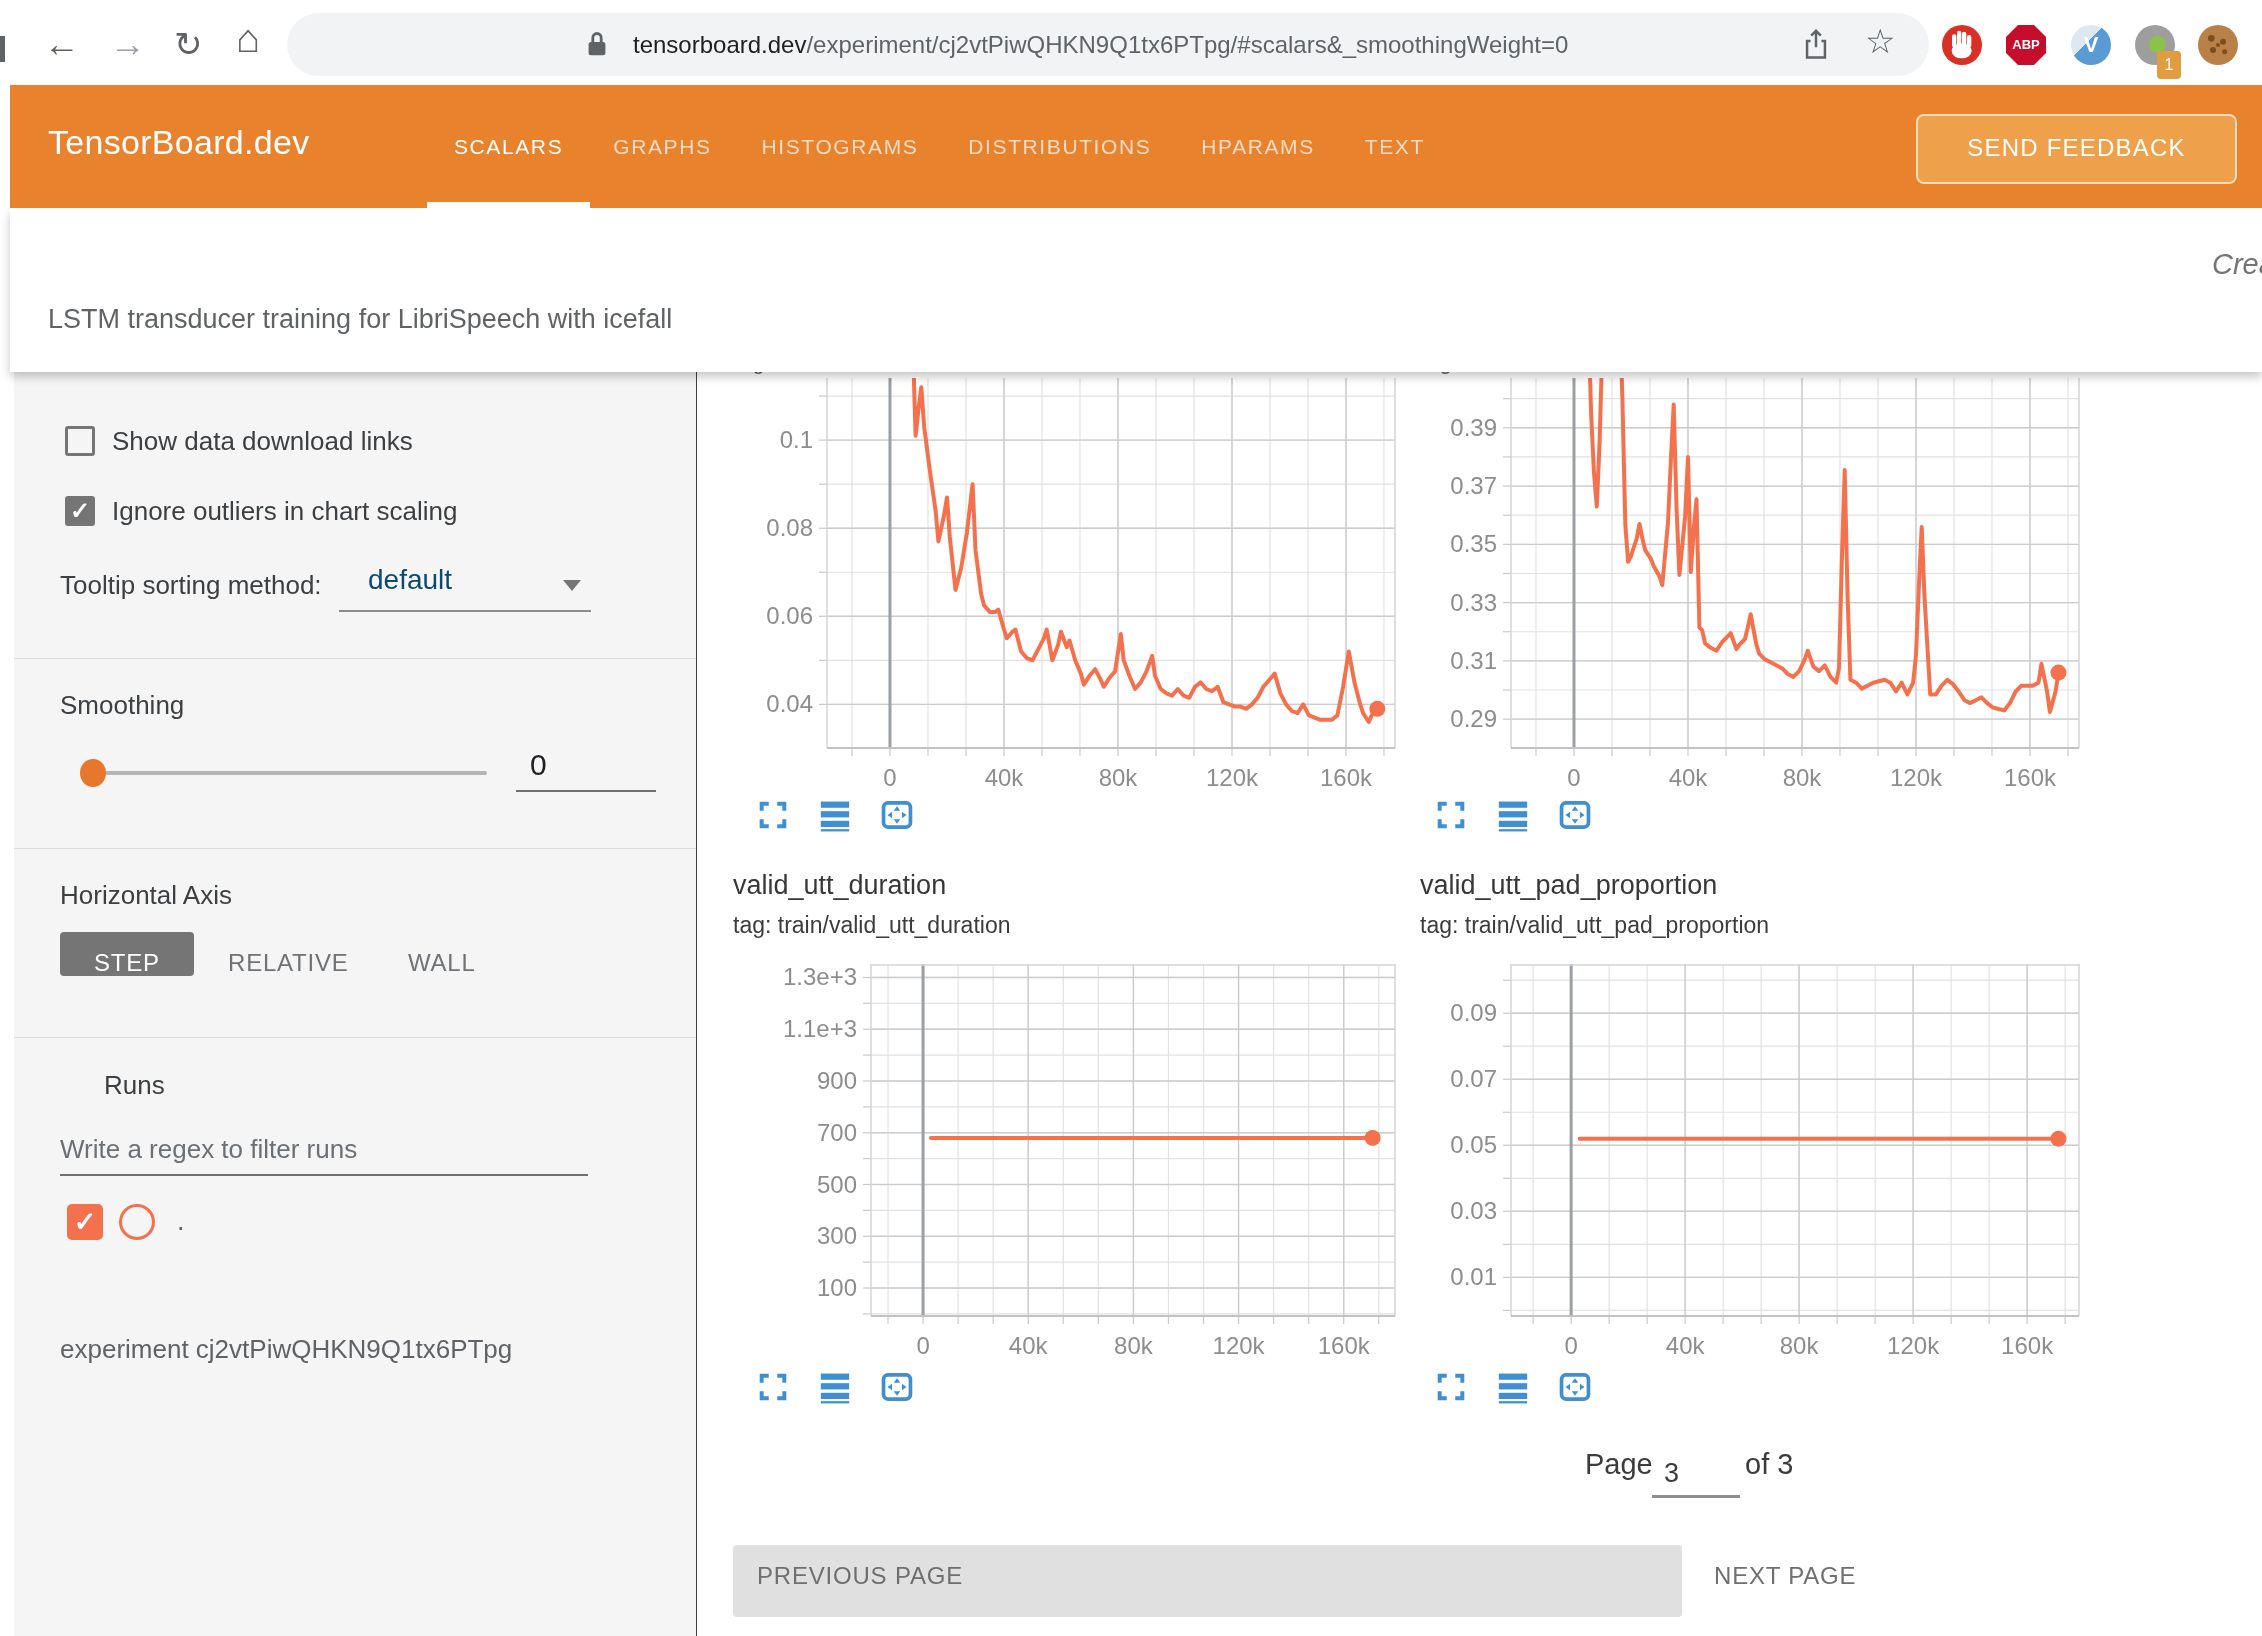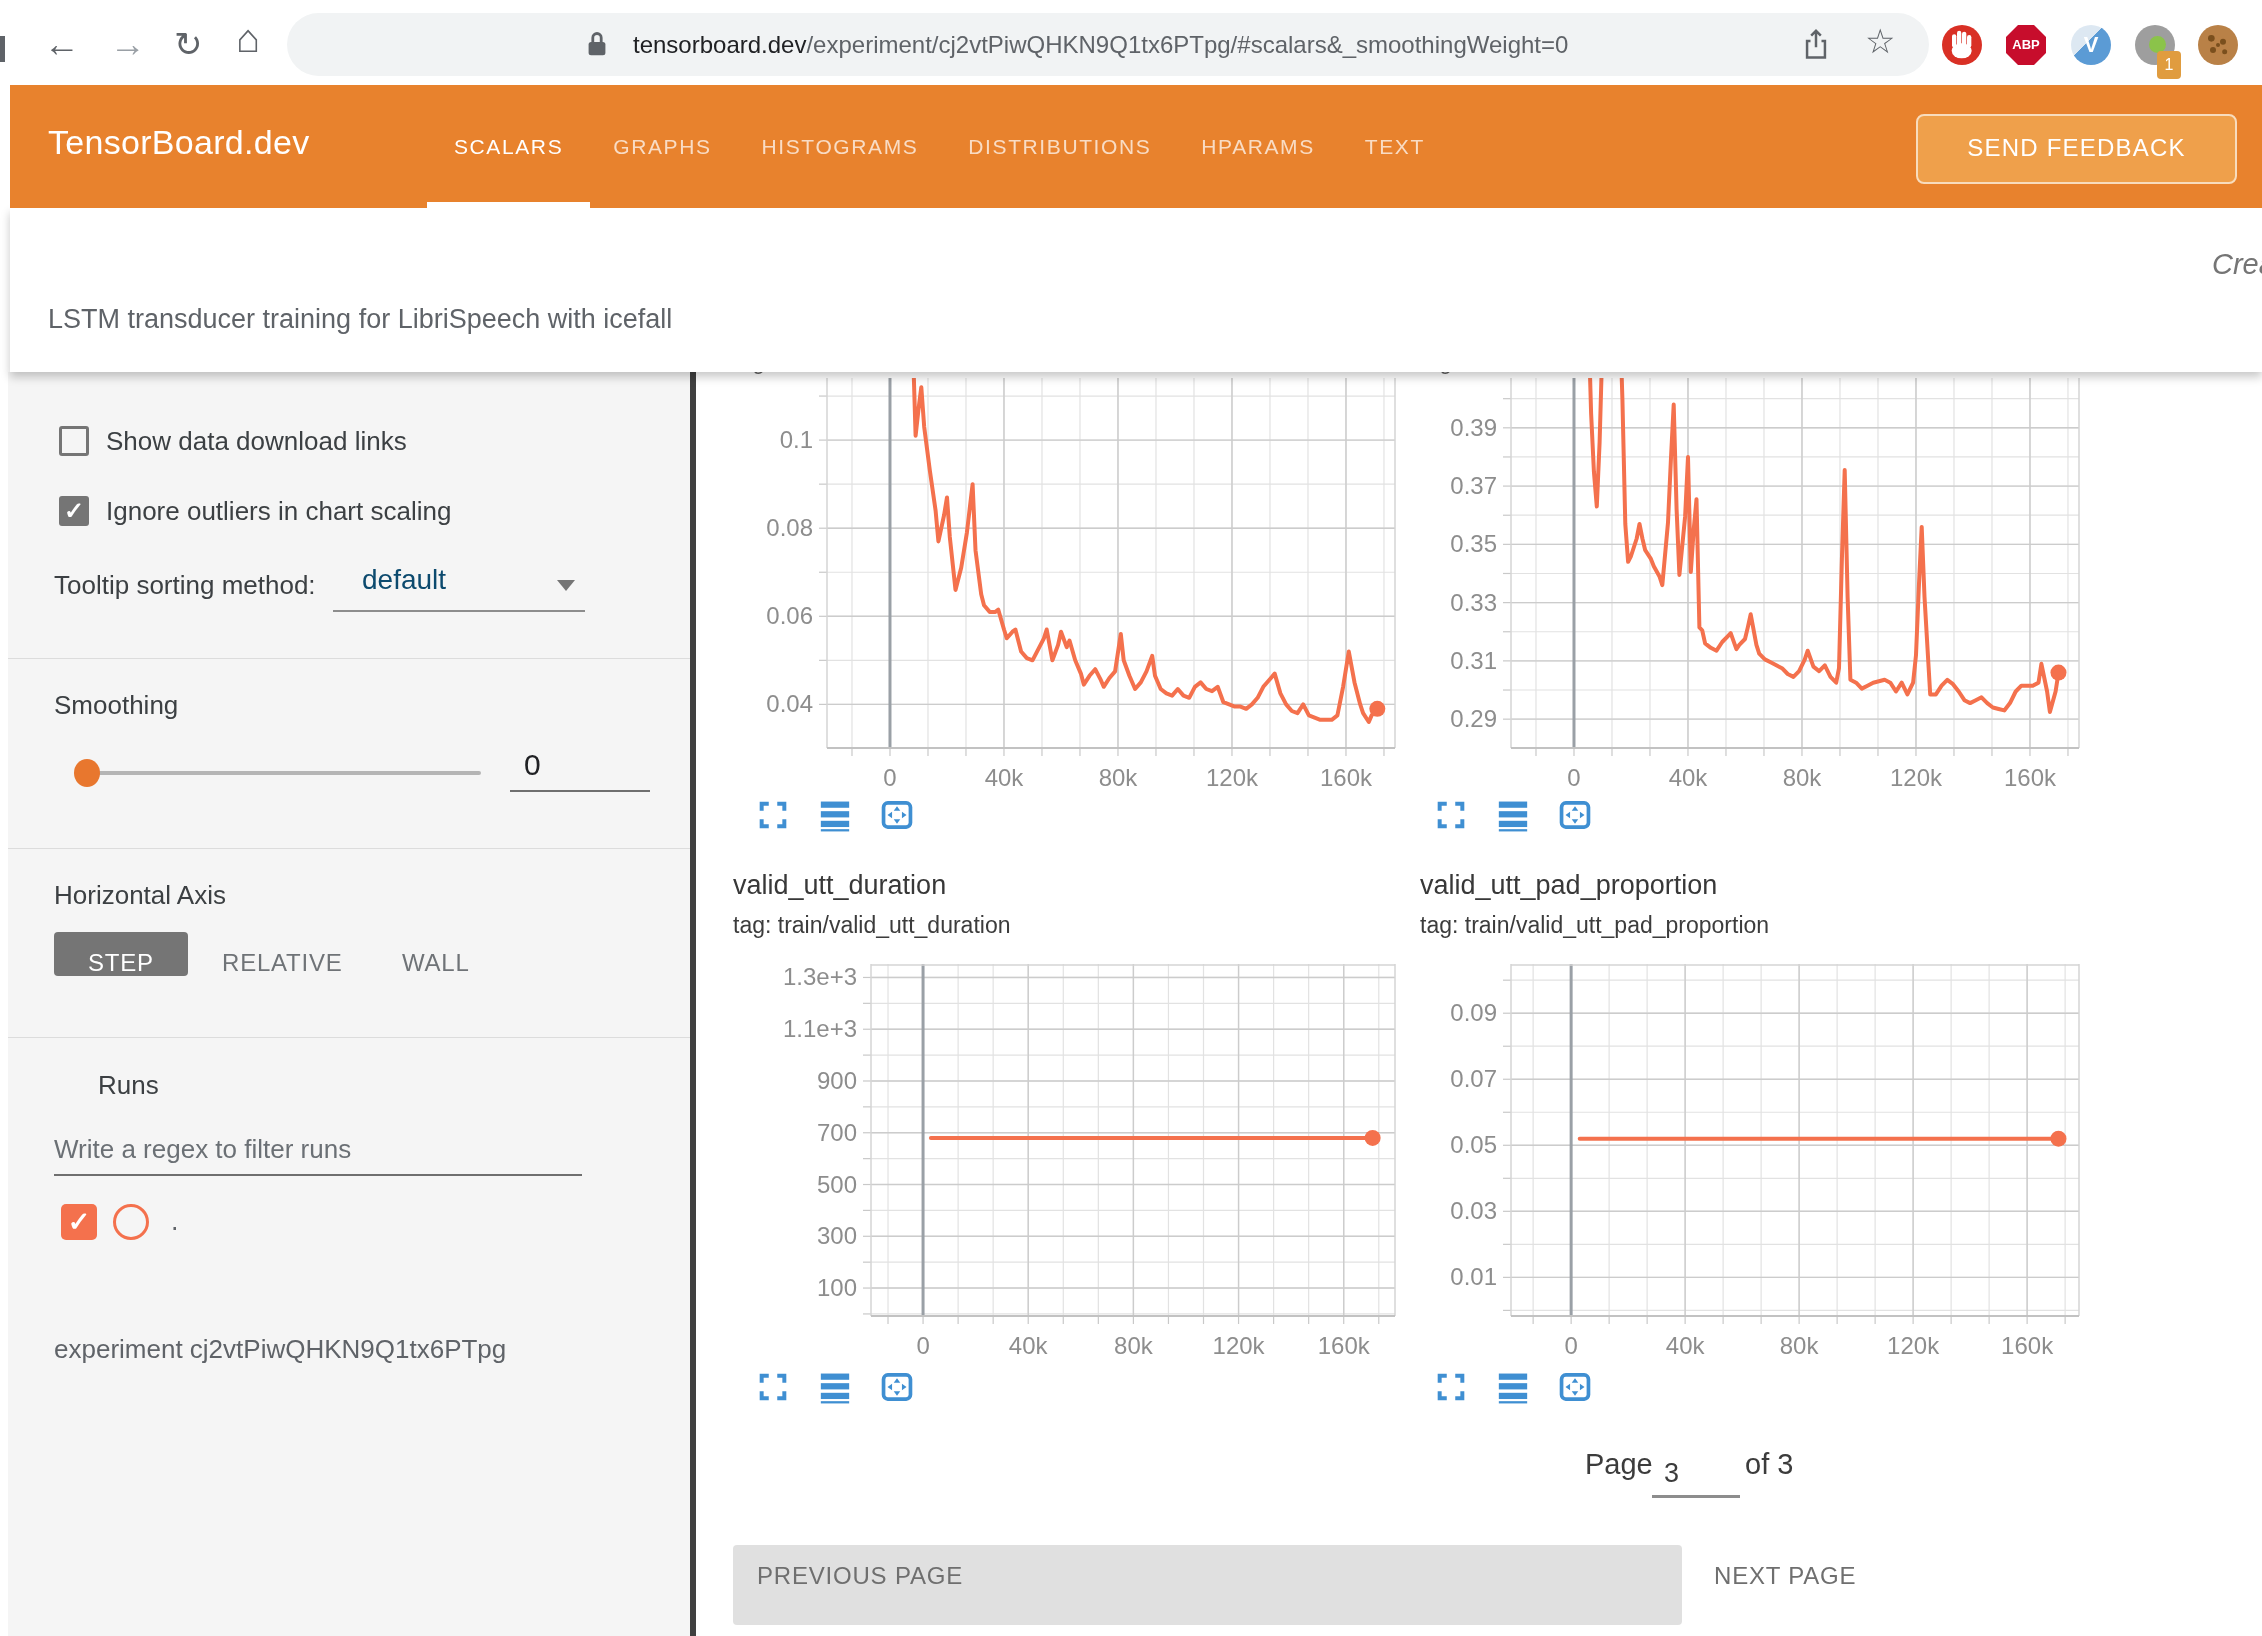--- a/index.html
+++ b/index.html
@@ -19,21 +19,21 @@
   #tb-nav{position:absolute;left:444px;top:0;height:123px;display:flex;align-items:stretch;gap:50px;}
   .nav-item{position:relative;display:flex;align-items:center;font-size:21px;font-weight:500;letter-spacing:1.6px;color:rgba(255,255,255,.72);cursor:pointer;}
   .nav-item.active{color:#ffffff;}
   .nav-item.active::after{content:"";position:absolute;left:-27px;right:-27px;bottom:0;height:6px;background:#ffffff;}
   #feedback-btn{position:absolute;left:1906px;top:29px;width:317px;height:66px;background:#efa04b;border:2px solid #f8dcbd;border-radius:8px;color:#ffffff;font-size:24px;letter-spacing:1.2px;text-align:center;line-height:64px;cursor:pointer;}
   
   #subheader{position:absolute;left:10px;top:208px;width:2252px;height:164px;background:#ffffff;z-index:30;box-shadow:0 5px 9px rgba(0,0,0,.22);}
   #exp-title{position:absolute;left:38px;top:96px;font-size:27px;color:#5f6368;}
   #crea-text{position:absolute;left:2202px;top:40px;font-size:29px;font-style:italic;color:#757575;white-space:nowrap;}
   
-  #sidebar{position:absolute;left:8px;top:372px;width:682px;height:1264px;background:#f5f5f5;border-right:6px solid #404040;z-index:10;}
+  #sidebar{position:absolute;left:14px;top:372px;width:682px;height:1264px;background:#f5f5f5;border-right:1px solid #404040;z-index:10;}
   .sb-label{position:absolute;font-size:26px;color:#3c4043;white-space:nowrap;}
   .cb{position:absolute;width:30px;height:30px;border-radius:3px;box-sizing:border-box;text-align:center;cursor:pointer;}
   .cb.unchecked{border:3px solid #757575;background:transparent;}
   .cb.checked{background:#757575;color:#fff;font-size:24px;line-height:30px;font-weight:bold;}
   .divider{position:absolute;left:0;width:682px;height:1px;background:#dcdcdc;}
   #tooltip-select{position:absolute;left:325px;top:190px;width:252px;height:48px;border-bottom:2px solid #8d8d8d;cursor:pointer;}
   #tooltip-select .val{position:absolute;left:29px;top:2px;font-size:28px;color:#0c4a6e;}
   #tooltip-caret{position:absolute;right:10px;top:18px;width:0;height:0;border-left:9px solid transparent;border-right:9px solid transparent;border-top:11px solid #757575;}
   #slider-track{position:absolute;left:77px;top:399px;width:396px;height:4px;background:#b5b5b5;border-radius:2px;cursor:pointer;}
   #slider-handle{position:absolute;left:66px;top:387px;width:26px;height:28px;border-radius:50%;background:#e8772e;cursor:pointer;}
@@ -54,21 +54,21 @@
   .chart-svg text{font-family:"Liberation Sans",sans-serif;}
   .clipped-tag{position:absolute;top:348px;height:29px;width:620px;overflow:hidden;font-size:23px;color:#616161;z-index:2;}
   .chart-title{position:absolute;font-size:27px;color:#383838;white-space:nowrap;}
   .chart-tag{position:absolute;font-size:23px;color:#3c3c3c;white-space:nowrap;}
   .chart-icons{position:absolute;display:flex;gap:28px;z-index:2;}
   .chart-icons span{cursor:pointer;display:inline-block;width:34px;height:34px;}
   
   #page-label{position:absolute;left:1585px;top:1448px;font-size:29px;color:#3c3c3c;}
   #page-input{position:absolute;left:1652px;top:1458px;width:76px;background:transparent;border:none;border-bottom:3px solid #8d8d8d;font-size:27px;color:#3c3c3c;font-family:"Liberation Sans",sans-serif;padding:0 0 6px 12px;outline:none;}
   #page-of{position:absolute;left:1745px;top:1448px;font-size:29px;color:#3c3c3c;}
-  #prev-btn{position:absolute;left:733px;top:1545px;width:949px;height:80px;background:#e0e0e0;border-radius:4px;color:#6f6f6f;font-size:24px;letter-spacing:.8px;line-height:62px;padding-left:24px;box-sizing:border-box;cursor:pointer;}
+  #prev-btn{position:absolute;left:733px;top:1545px;width:949px;height:72px;background:#e0e0e0;border-radius:4px;color:#6f6f6f;font-size:24px;letter-spacing:.8px;line-height:62px;padding-left:24px;box-sizing:border-box;cursor:pointer;}
   #next-btn{position:absolute;left:1714px;top:1545px;height:62px;color:#6f6f6f;font-size:24px;letter-spacing:.8px;line-height:62px;cursor:pointer;}
 </style>
 </head>
 <body>
 
 <div id="app">
 
   <div id="chrome">
     <div class="abs" style="left:0;top:36px;width:5px;height:26px;background:#5f6368;"></div>
     <span class="nav-glyph" style="left:44px;">←</span>

